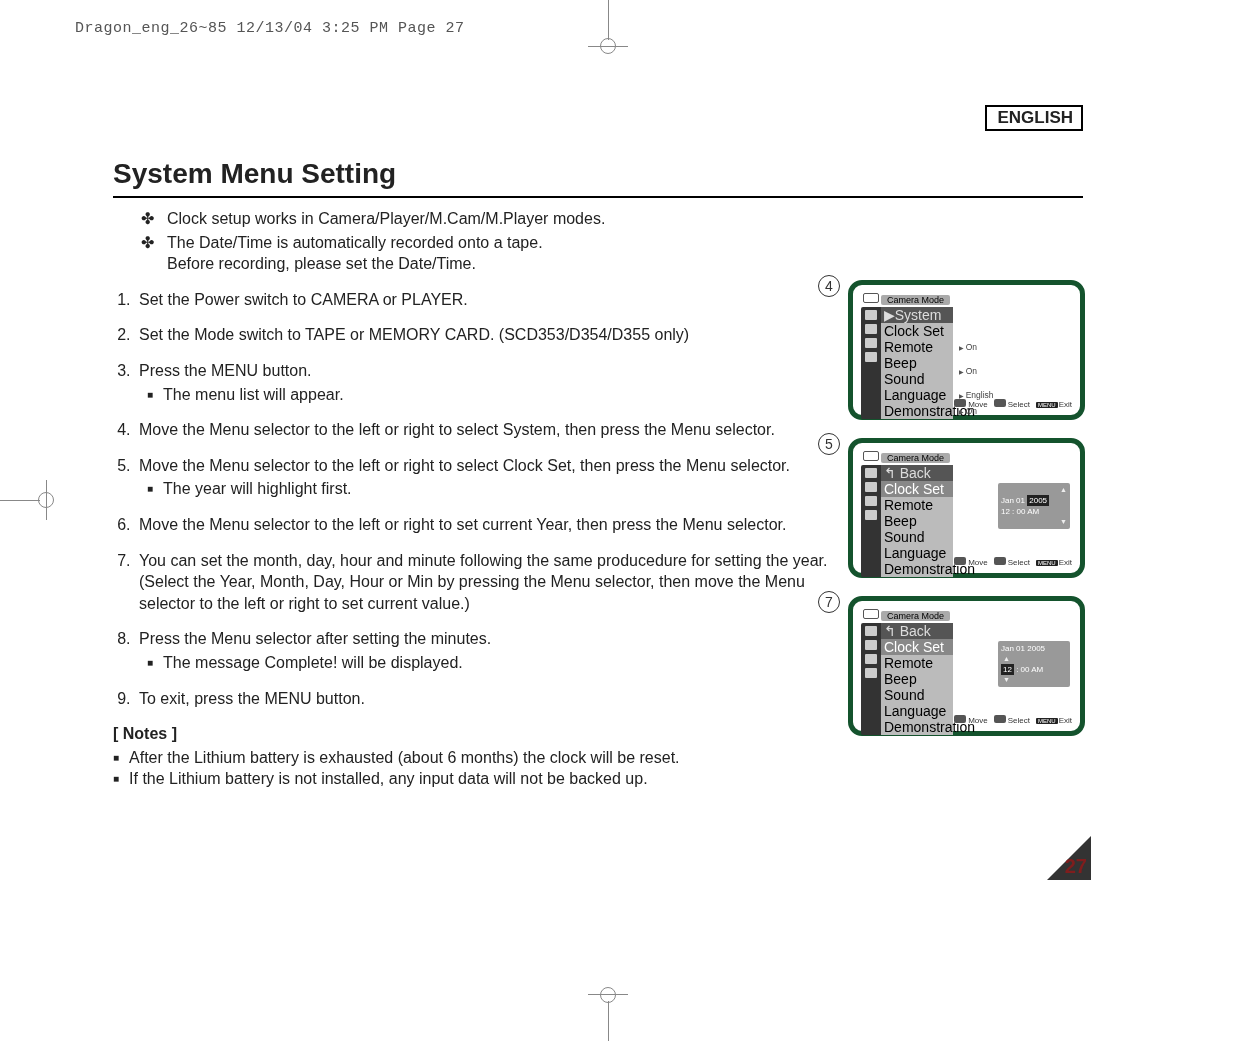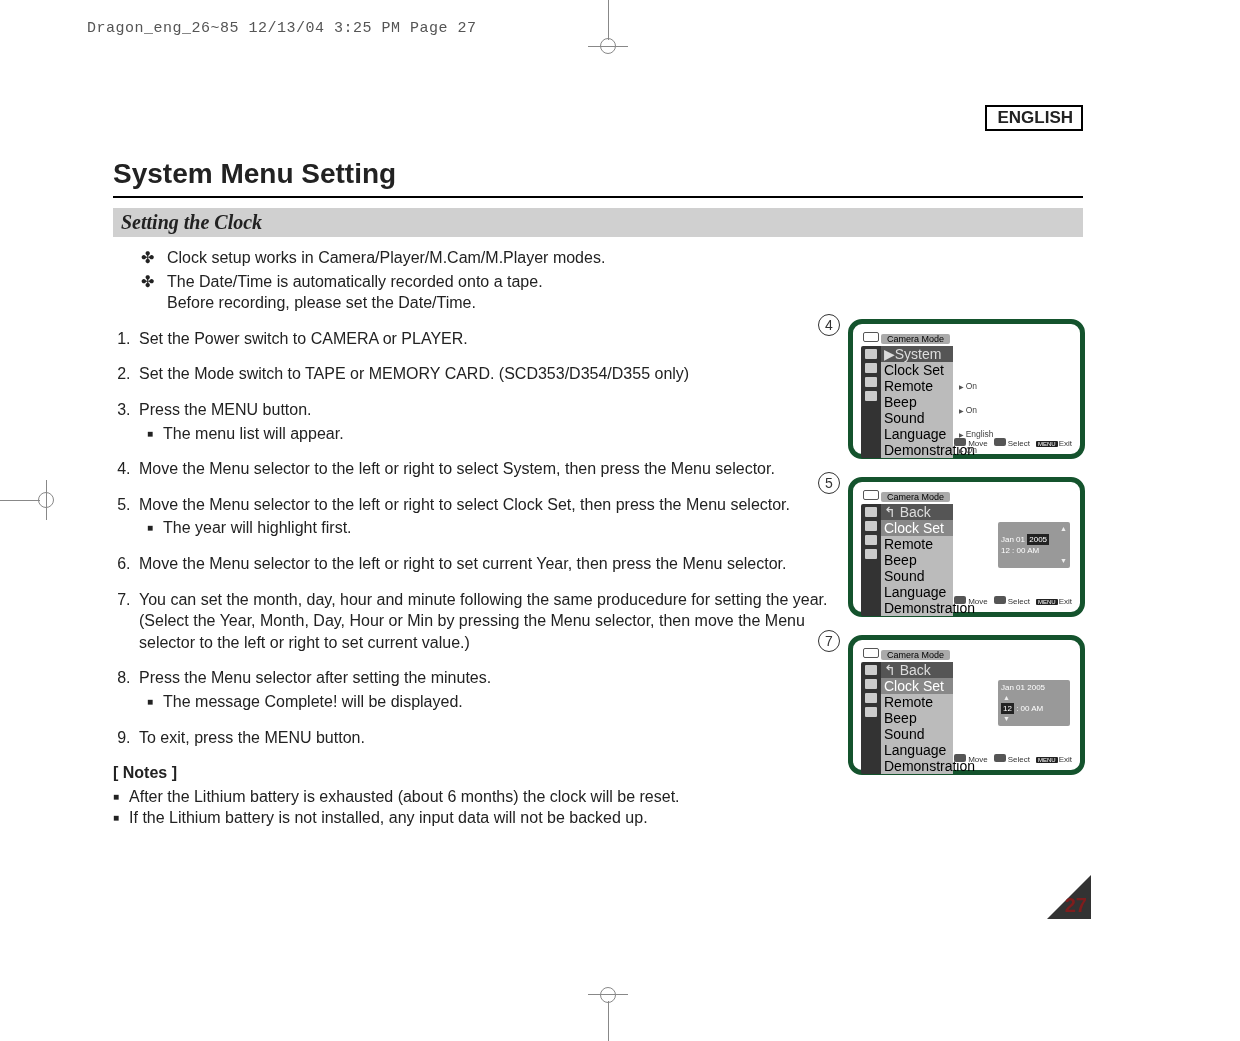--- a/index.html
+++ b/index.html
@@ -12,21 +12,20 @@
     color: #222;
   }
   .header-line {
     position: absolute;
     top: 20px;
     left: 75px;
     font-family: "Courier New", monospace;
     font-size: 15px;
     color: #555;
     letter-spacing: 0.5px;
-    margin-left: 12px;
   }
   .crop-top {
     position: absolute;
     top: 0;
     left: 588px;
     width: 40px;
     height: 60px;
   }
   .crop-top::before {
     content: "";
@@ -339,21 +338,20 @@
   </div>
 <div class="crop-left">
     <div class="circ"></div>
     <div class="cross"></div>
   </div>
 
 <div class="page">
   <div class="lang-box">ENGLISH</div>
   <h1 class="title">System Menu Setting</h1>
   <div class="rule"></div>
-  <div class="subhead">Setting the Clock</div>
 
   <div class="content">
     <div class="left-col">
       <div class="dagger-list">
         <div class="item">
             <span class="sym">✤</span>
             <span>Clock setup works in Camera/Player/M.Cam/M.Player modes.</span>
           </div>
         <div class="item">
             <span class="sym">✤</span>

